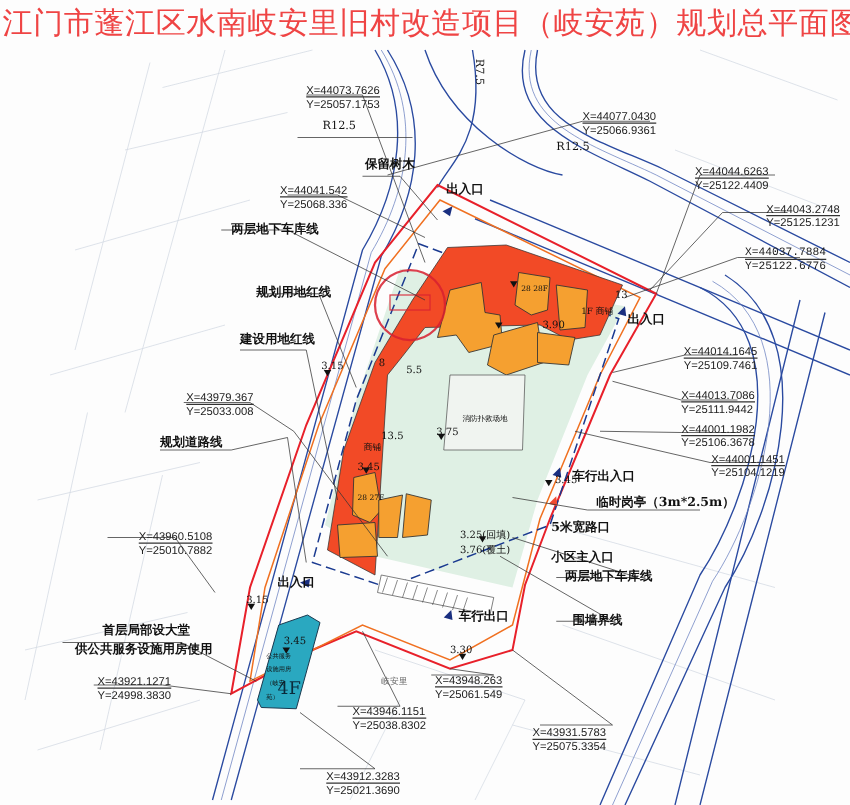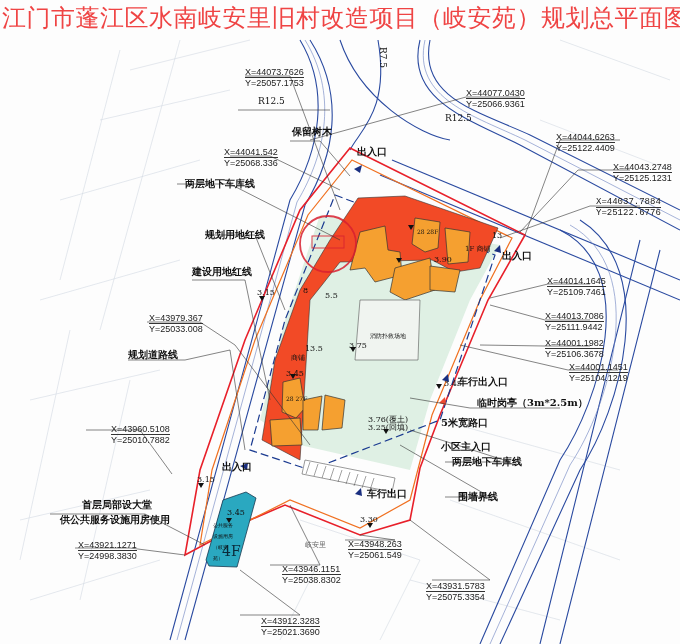--- a/index.html
+++ b/index.html
@@ -157,21 +157,21 @@
 <div class="lbl bold" style="left:452px;top:456px;">两层地下车库线</div>
 <div class="lbl bold" style="left:458px;top:491px;">围墙界线</div>
 <div class="lbl bold" style="left:367px;top:488px;">车行出口</div>
 <div class="lbl" style="left:222px;top:546px;font-size:14px;color:#0a2a3a;">4F</div>
 <div class="lbl" style="left:258px;top:96px;font-size:9px;">R12.5</div>
 <div class="lbl" style="left:445px;top:113px;font-size:9px;">R12.5</div>
 <div class="lbl" style="left:372px;top:52px;font-size:9px;transform:rotate(90deg);">R7.5</div>
 <div class="lbl" style="left:398px;top:254px;font-size:8px;padding-left:36px;">3.90</div>
 <div class="lbl" style="left:286px;top:368px;font-size:8px;">3.45</div>
 <div class="lbl" style="left:349px;top:340px;font-size:8px;">3.75</div>
-<div class="lbl" style="left:368px;top:414px;font-size:8px;">3.76(覆土)</div>
+<div class="lbl" style="left:368px;top:434px;font-size:8px;">3.76(覆土)</div>
 <div class="lbl" style="left:368px;top:422px;font-size:8px;">3.25(回填)</div>
 <div class="lbl" style="left:444px;top:378px;font-size:8px;">3.45</div>
 <div class="lbl" style="left:257px;top:287px;font-size:8px;">3.15</div>
 <div class="lbl" style="left:360px;top:514px;font-size:8px;">3.30</div>
 <div class="lbl" style="left:227px;top:507px;font-size:8px;">3.45</div>
 <div class="lbl" style="left:197px;top:474px;font-size:8px;">3.15</div>
 <div class="lbl" style="left:465px;top:244px;font-size:7px;">1F 商铺</div>
 <div class="lbl" style="left:291px;top:353px;font-size:7px;">商铺</div>
 <div class="lbl" style="left:417px;top:226px;font-size:6px;">28 28F</div>
 <div class="lbl" style="left:286px;top:393px;font-size:6px;">28 27F</div>

